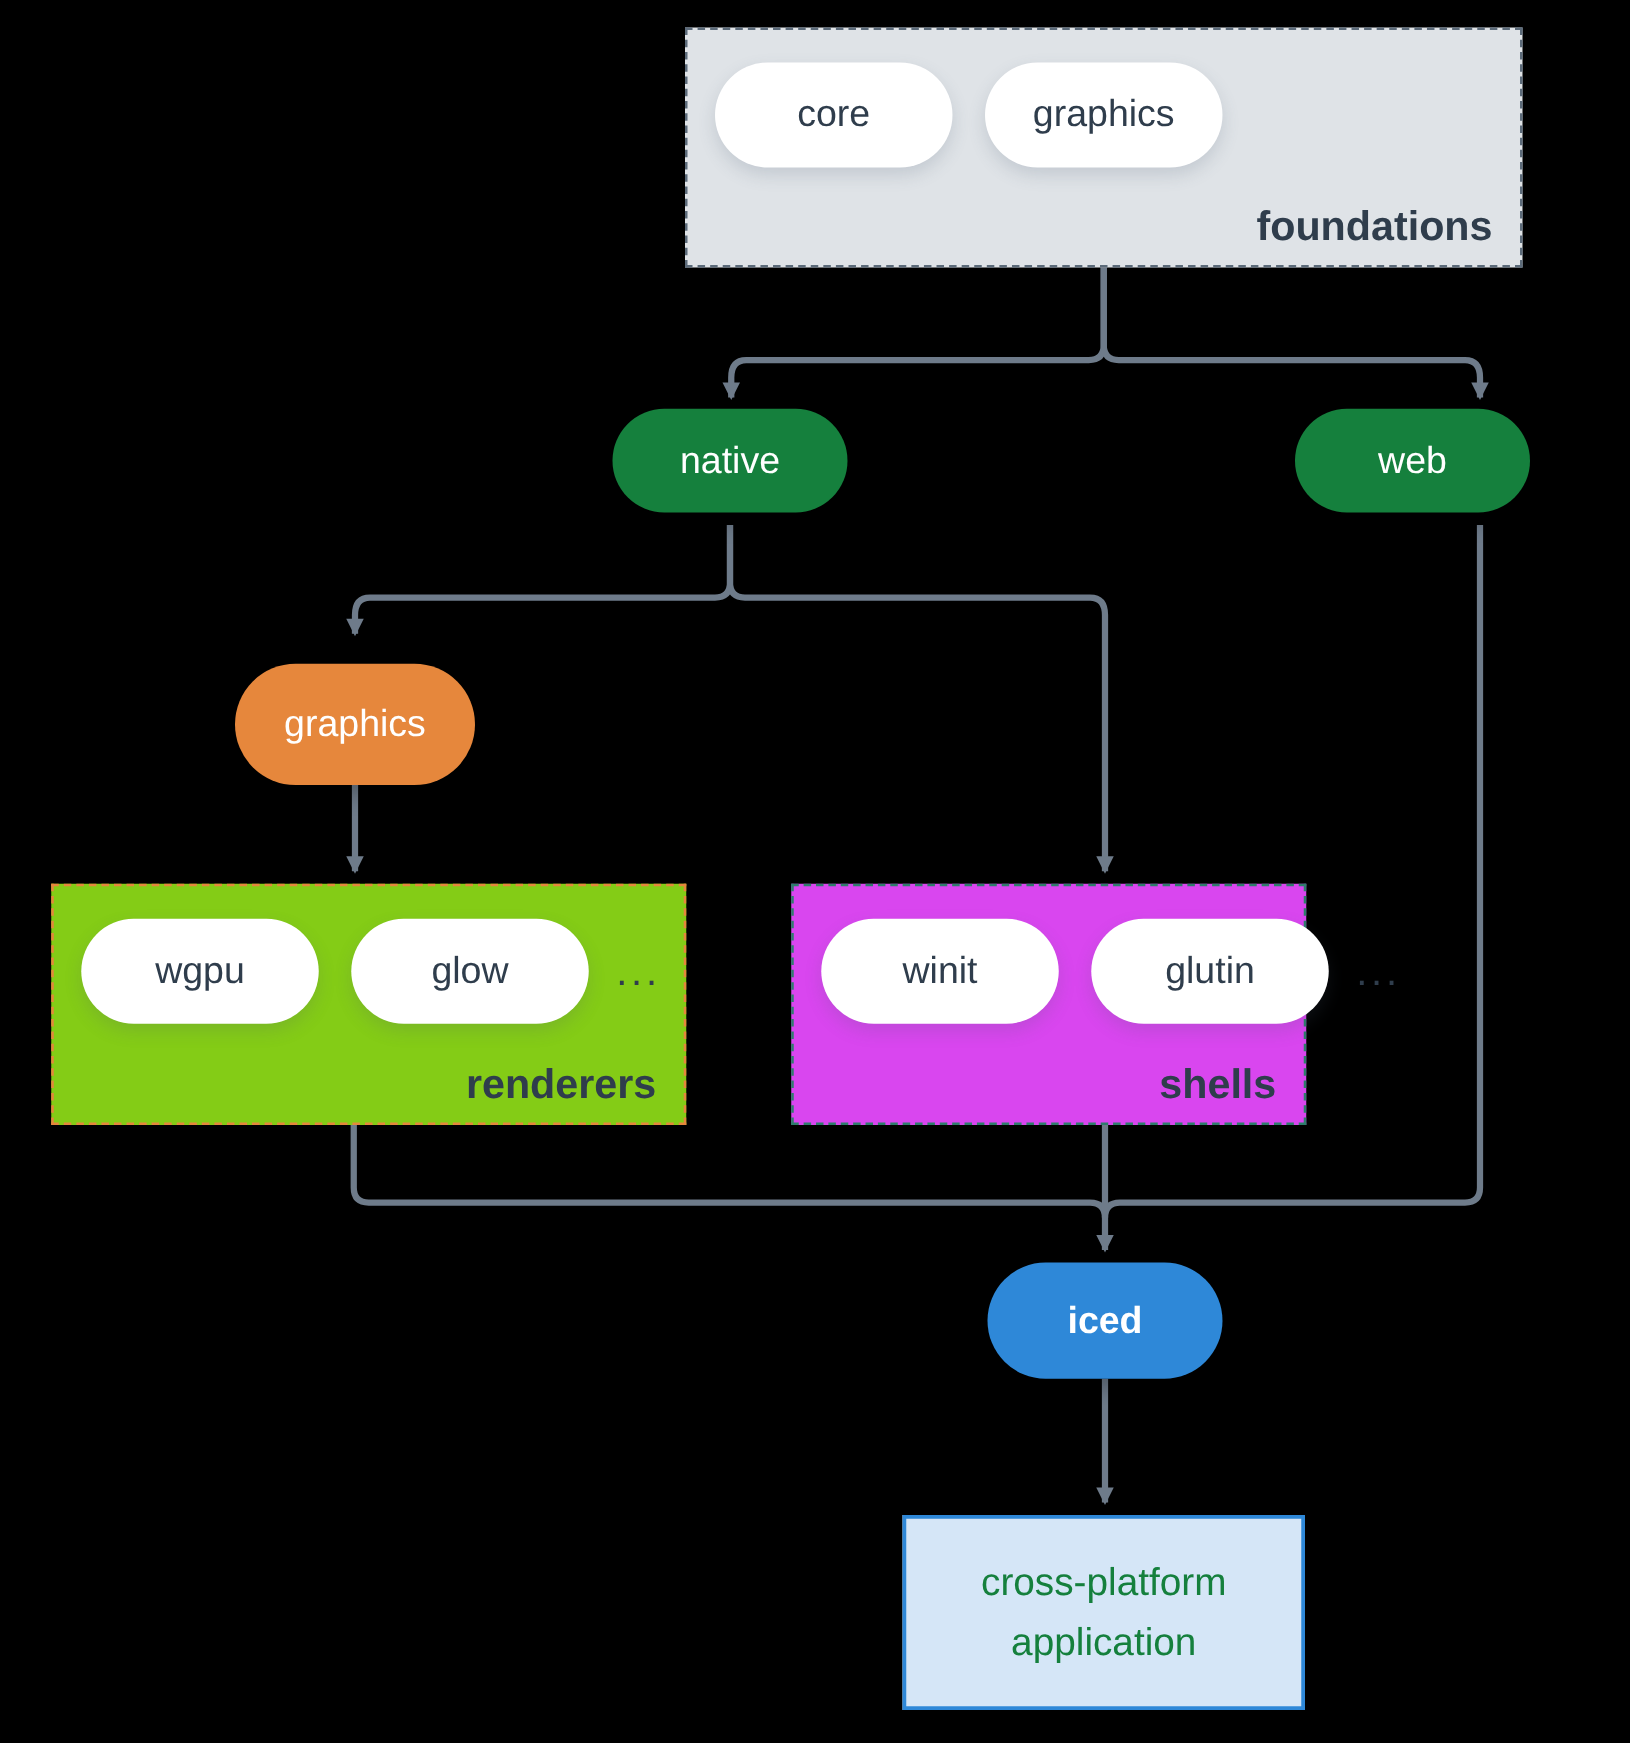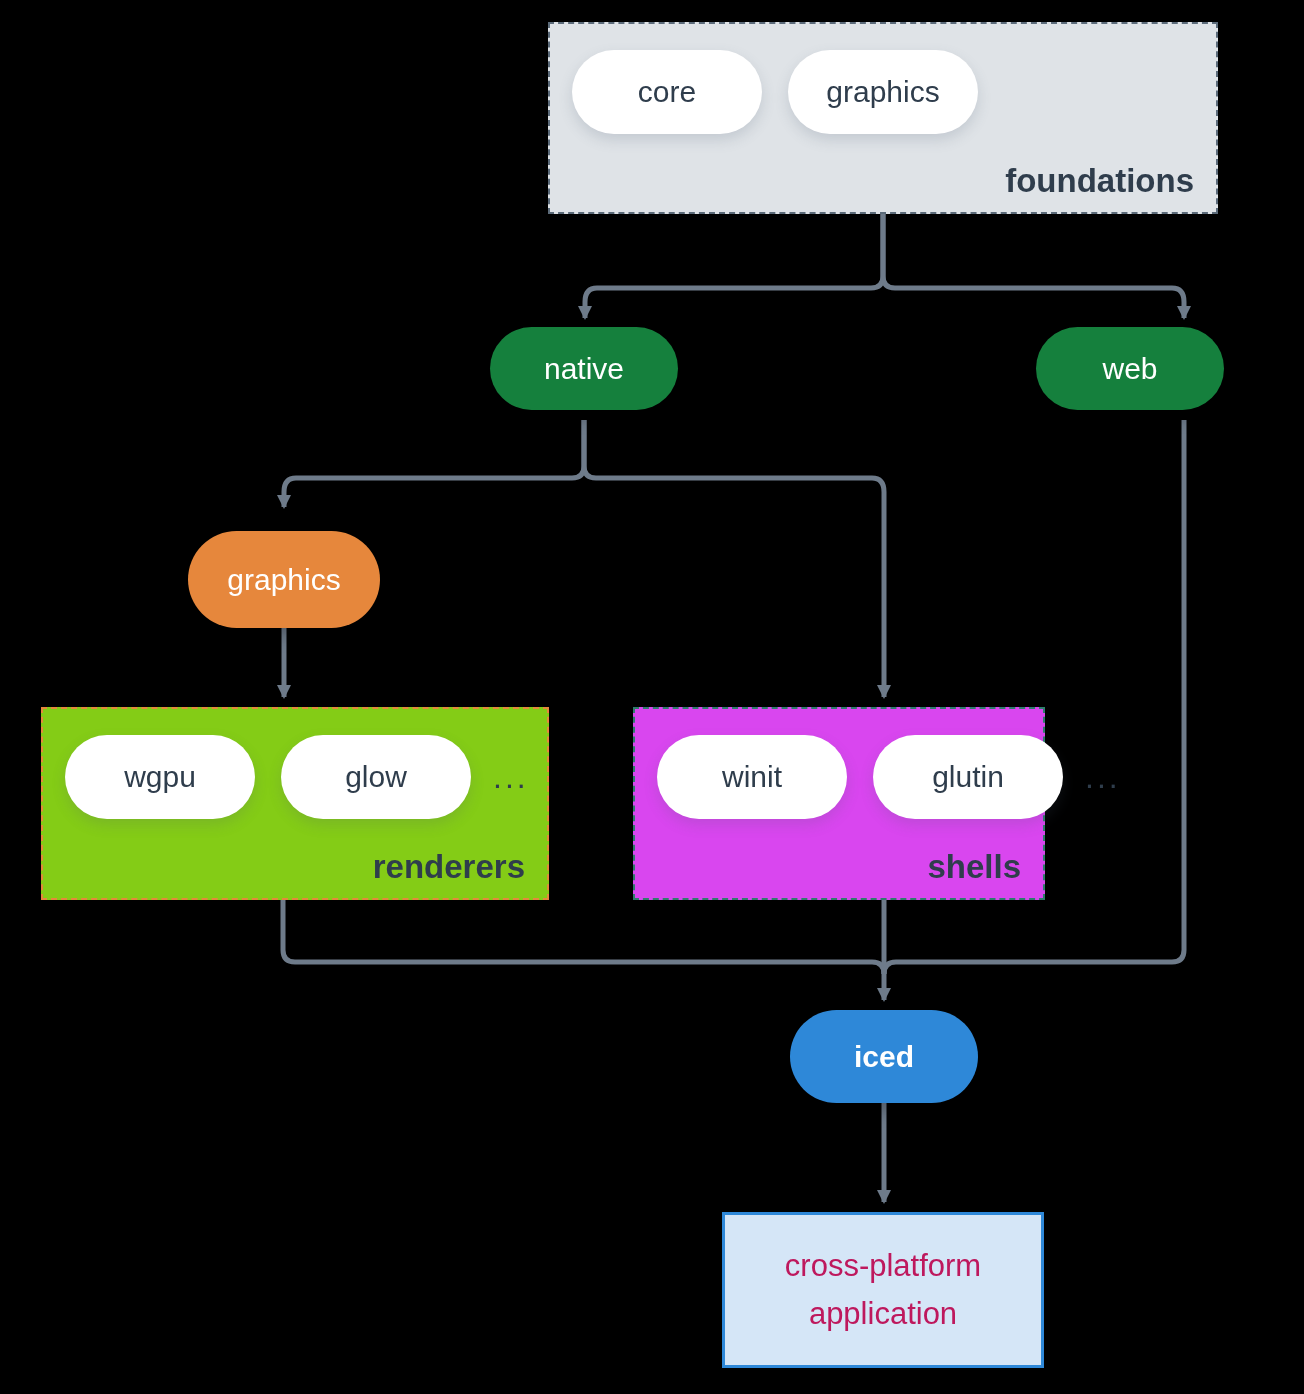--- a/index.html
+++ b/index.html
@@ -75,21 +75,21 @@
   .node-native{left:490px;top:327px;}
   .node-web{left:1036px;top:327px;}
   .node-graphics{left:188px;top:516px;}
   .node-iced{left:790px;top:1010px;}
 
   .app-box{
     position:absolute;z-index:2;box-sizing:border-box;
     left:722px;top:1212px;width:322px;height:156px;
     background:#D5E6F7;border:3px solid #2E88D8;
     display:flex;flex-direction:column;align-items:center;justify-content:center;
-    font-size:31px;line-height:1.55;color:#be185d;
+    font-size:31px;line-height:1.55;color:#15803d;
     text-align:center;
   }
 </style>
 </head>
 <body>
 
 <div class="canvas">
 
   <svg class="edges" width="1304" height="1394" viewBox="0 0 1304 1394" aria-hidden="true">
     <defs>

